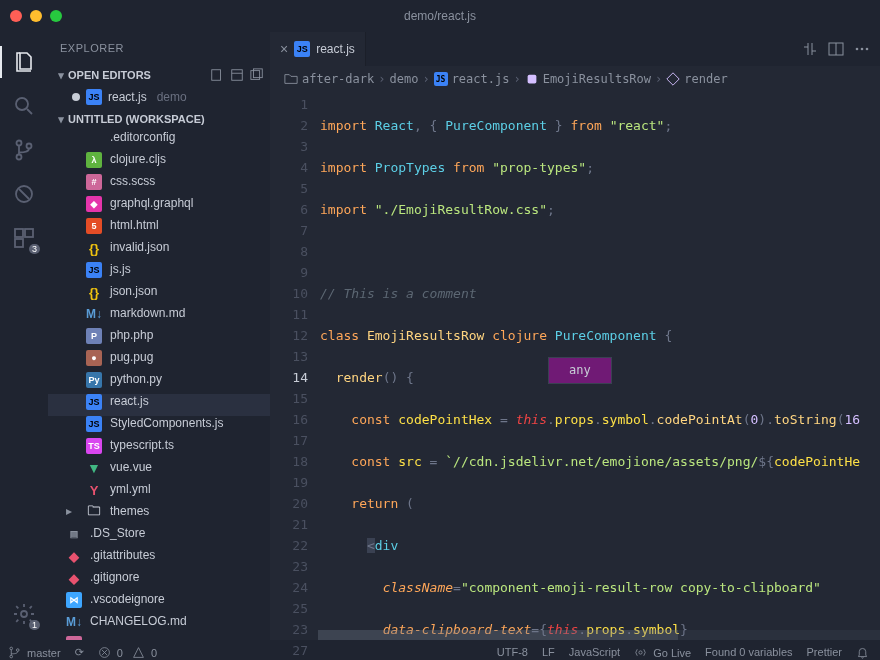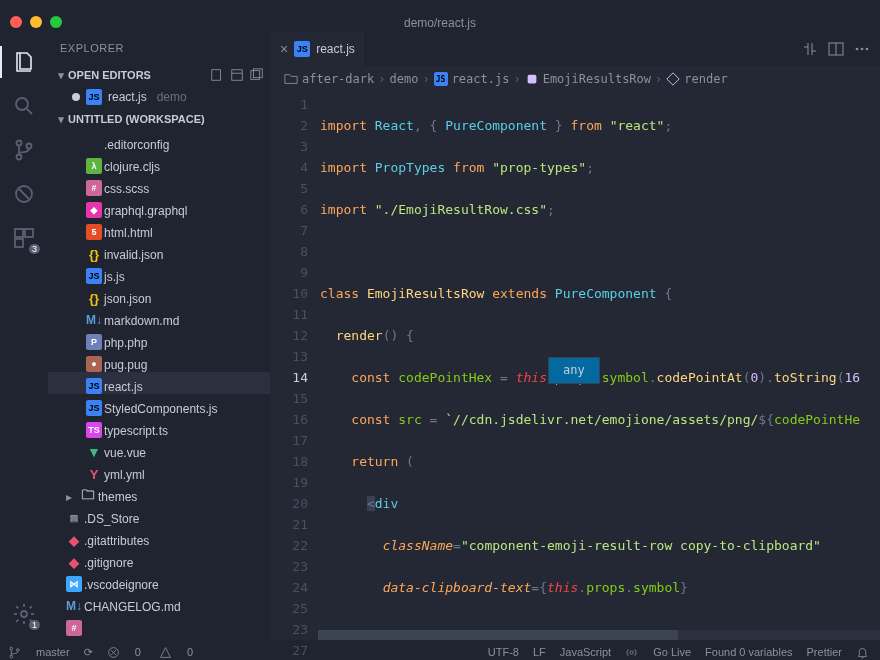--- a/index.html
+++ b/index.html
@@ -1,20 +1,20 @@
 <!DOCTYPE html>
 <html><head>
 <meta charset="utf-8">
 <style>
 * { margin: 0; padding: 0; box-sizing: border-box; }
 html, body { width: 880px; height: 660px; overflow: hidden; background: #1f2430; color: #c7ccd6; font-family: -apple-system, "Segoe UI", sans-serif; font-size: 12px; }
 .mono { font-family: "SF Mono", Menlo, Consolas, monospace; }
 
 
-.titlebar { height: 28px; background: #1f2430; display: flex; padding: 16px 10px; position: relative; }
+.titlebar { height: 28px; background: #1f2430; display: flex; align-items: center; padding: 16px 10px; position: relative; }
 .traffic { display: flex; gap: 8px; }
 .dot { width: 12px; height: 12px; border-radius: 50%; }
 .dot.red { background: #ff5f56; } .dot.yellow { background: #ffbd2e; } .dot.green { background: #27c93f; }
 .titlebar-title { position: absolute; left: 50%; transform: translateX(-50%); color: #8a919e; font-size: 12px; }
 
 .shell { display: flex; height: 608px; }
 
 
 .activitybar { width: 48px; background: #1f2430; display: flex; flex-direction: column; align-items: center; padding-top: 8px; }
 .activity-item { width: 48px; height: 44px; display: flex; justify-content: center; align-items: center; color: #5a6072; position: relative; cursor: pointer; }
@@ -27,21 +27,21 @@
 
 .sidebar { width: 222px; background: #1f2430; display: flex; flex-direction: column; }
 .sidebar-header { display:flex; align-items:center; justify-content:space-between; height: 32px; padding: 0 12px; color: #8a919e; font-size: 11px; letter-spacing: .5px; }
 .sidebar-section-header { display:flex; align-items:center; height: 22px; padding: 0 6px; color: #c7ccd6; font-size: 11px; font-weight: 600; }
 .sidebar-section-header .chev { width: 14px; display:inline-flex; justify-content:center; color:#8a919e; }
 .section-actions { margin-left:auto; display:flex; gap:6px; color:#8a919e; }
 .section-actions svg { width:14px; height:14px; }
 .open-editor-item { display:flex; align-items:center; height: 22px; padding-left: 24px; gap: 6px; }
 .oe-dot { width: 8px; height: 8px; border-radius:50%; background:#c7ccd6; }
 .file-tree { flex: 1; overflow: hidden; }
-.tree-row { display:flex; align-items:flex-end; height: 22px; padding-left: 18px; gap: 2px; color:#c7ccd6; cursor:pointer; }
+.tree-row { display:flex; align-items:flex-start; height: 22px; padding-left: 18px; gap: 8px; color:#c7ccd6; cursor:pointer; }
 .tree-row.depth1 { padding-left: 38px; }
 .tree-row.active { background: #2a3040; }
 .tree-row .chev { width:12px; color:#8a919e; display:inline-flex; }
 .ficon { width:16px; height:16px; display:inline-flex; align-items:center; justify-content:center; border-radius:2px; font-size:9px; font-weight:700; color:#fff; }
 .ic-js { background:#3b82f6; color:#000; }
 .ic-clj { background:#5fb33f; } .ic-scss { background:#cd6799; } .ic-gql { background:#e535ab; }
 .ic-html { background:#e44d26; } .ic-json { color:#f1c40f; background:transparent; font-size:13px; }
 .ic-md { color:#5a9dd7; background:transparent; font-size:12px; }
 .ic-php { background:#6e81b6; } .ic-pug { background:#a86454; } .ic-py { background:#3776ab; }
 .ic-ts { background:#d946ef; } .ic-vue { color:#41b883; background:transparent; font-size:14px;}
@@ -60,44 +60,44 @@
 
 .breadcrumbs { height:26px; display:flex; align-items:center; gap:4px; padding:0 14px; color:#8a919e; font-size:12px; white-space:nowrap; }
 .breadcrumbs .sep { color:#5a6072; }
 .breadcrumbs svg { width:14px; height:14px; vertical-align:-2px; }
 
 .code-wrap { flex:1; display:flex; min-height:0; position:relative; }
 .gutter { width:48px; text-align:right; padding:2px 10px 2px 0; color:#4a5060; font-size:13px; line-height:21px; }
 .gutter .ln.active { color:#c7ccd6; }
 .code { flex:1; padding:2px 0; font-size:13px; line-height:21px; white-space:pre; overflow:hidden; position:relative; color:#c7ccd6;}
 .code .line { padding-left:2px; }
-.hover-tip { position:absolute; background:#0369a1; border:1px solid #3a4152; padding:2px 14px; font-size:12px; color:#c7ccd6; }
+.hover-tip { position:absolute; background:#701a75; border:1px solid #3a4152; padding:2px 20px; font-size:12px; color:#c7ccd6; }
 
 
 .kw { color:#ffa759; }
 .pale { color:#5ccfe6; } 
 .fn { color:#ffd580; }
 .str { color:#bae67e; }
 .num { color:#d4bfff; }
 .com { color:#5c6773; font-style:italic; }
 .attr { color:#ffa759; font-style:italic; }
 .punct { color:#6e768a; }
 .this { color:#ef4444; font-style:italic; }
-.prop { color:#84cc16; }
+.prop { color:#fde047; }
 .tag { color:#5ccfe6; }
 .def { color:#ffd580; }
 
 .scrollbar-h { position:absolute; left:48px; right:0; bottom:0; height:10px; background:rgba(90,96,114,.15); }
 .scrollbar-h .thumb { position:absolute; left:0; top:0; bottom:0; width:360px; background:rgba(120,126,144,.25); }
 
 
 .statusbar { height:24px; background:#1f2430; display:flex; align-items:center; font-size:11px; color:#8a919e; padding:0 8px; gap:14px; }
 .statusbar .grow { flex:1; }
 .statusbar svg { width:13px; height:13px; vertical-align:-2px; margin-right:3px; }
-.s-item { display:inline-flex; align-items:center; gap:12px; cursor:pointer; }
+.s-item { display:inline-flex; align-items:flex-end; gap:3px; cursor:pointer; }
 </style>
 </head>
 <body>
 
 <div class="titlebar">
   <div class="traffic">
     <div class="dot red"></div>
     <div class="dot yellow"></div>
     <div class="dot green"></div>
   </div>
@@ -218,20 +218,24 @@
           <span class="ficon ic-md">M↓</span>
           <span>markdown.md</span>
         </div>
         <div class="tree-row depth1">
           <span class="ficon ic-php">P</span>
           <span>php.php</span>
         </div>
         <div class="tree-row depth1">
           <span class="ficon ic-pug">●</span>
           <span>pug.pug</span>
+        </div>
+        <div class="tree-row depth1">
+          <span class="ficon ic-py">Py</span>
+          <span>python.py</span>
         </div>
         <div class="tree-row depth1 active">
           <span class="ficon ic-js">JS</span>
           <span>react.js</span>
         </div>
         <div class="tree-row depth1">
           <span class="ficon ic-js">JS</span>
           <span>StyledComponents.js</span>
         </div>
         <div class="tree-row depth1">
@@ -349,21 +353,22 @@
           <div class="ln">24</div>
           <div class="ln">25</div>
           <div class="ln">23</div>
           <div class="ln">27</div>
         </div>
       <div class="code" id="code">
 <div class="line"><span class="kw">import</span> <span class="pale">React</span><span class="punct">,</span> <span class="punct">{</span> <span class="pale">PureComponent</span> <span class="punct">}</span> <span class="kw">from</span> <span class="str">"react"</span><span class="punct">;</span></div>
 <div class="line"><span class="kw">import</span> <span class="pale">PropTypes</span> <span class="kw">from</span> <span class="str">"prop-types"</span><span class="punct">;</span></div>
 <div class="line"><span class="kw">import</span> <span class="str">"./EmojiResultRow.css"</span><span class="punct">;</span></div>
 <div class="line"> </div>
-<div class="line"><span class="kw">class</span> <span class="def">EmojiResultsRow</span> <span class="kw">extends</span> <span class="pale">PureComponent</span> <span class="punct">{</span></div>
+<div class="line"><span class="com">// This is a comment</span></div>
+<div class="line"><span class="kw">class</span> <span class="def">EmojiResultsRow</span> <span class="kw">clojure</span> <span class="pale">PureComponent</span> <span class="punct">{</span></div>
 <div class="line">  <span class="fn">render</span><span class="punct">() {</span></div>
 <div class="line">    <span class="kw">const</span> <span class="prop">codePointHex</span> <span class="punct">=</span> <span class="this">this</span><span class="punct">.</span><span class="prop">props</span><span class="punct">.</span><span class="prop">symbol</span><span class="punct">.</span><span class="fn">codePointAt</span><span class="punct">(</span><span class="num">0</span><span class="punct">).</span><span class="fn">toString</span><span class="punct">(</span><span class="num">16</span></div>
 <div class="line">    <span class="kw">const</span> <span class="prop">src</span> <span class="punct">=</span> <span class="str">`//cdn.jsdelivr.net/emojione/assets/png/</span><span class="punct">${</span><span class="prop">codePointHe</span></div>
 <div class="line">    <span class="kw">return</span> <span class="punct">(</span></div>
 <div class="line">      <span class="punct" style="background:#3a4152">&lt;</span><span class="tag">div</span></div>
 <div class="line">        <span class="attr">className</span><span class="punct">=</span><span class="str">"component-emoji-result-row copy-to-clipboard"</span></div>
 <div class="line">        <span class="attr">data-clipboard-text</span><span class="punct">={</span><span class="this">this</span><span class="punct">.</span><span class="prop">props</span><span class="punct">.</span><span class="prop">symbol</span><span class="punct">}</span></div>
 
 
 

